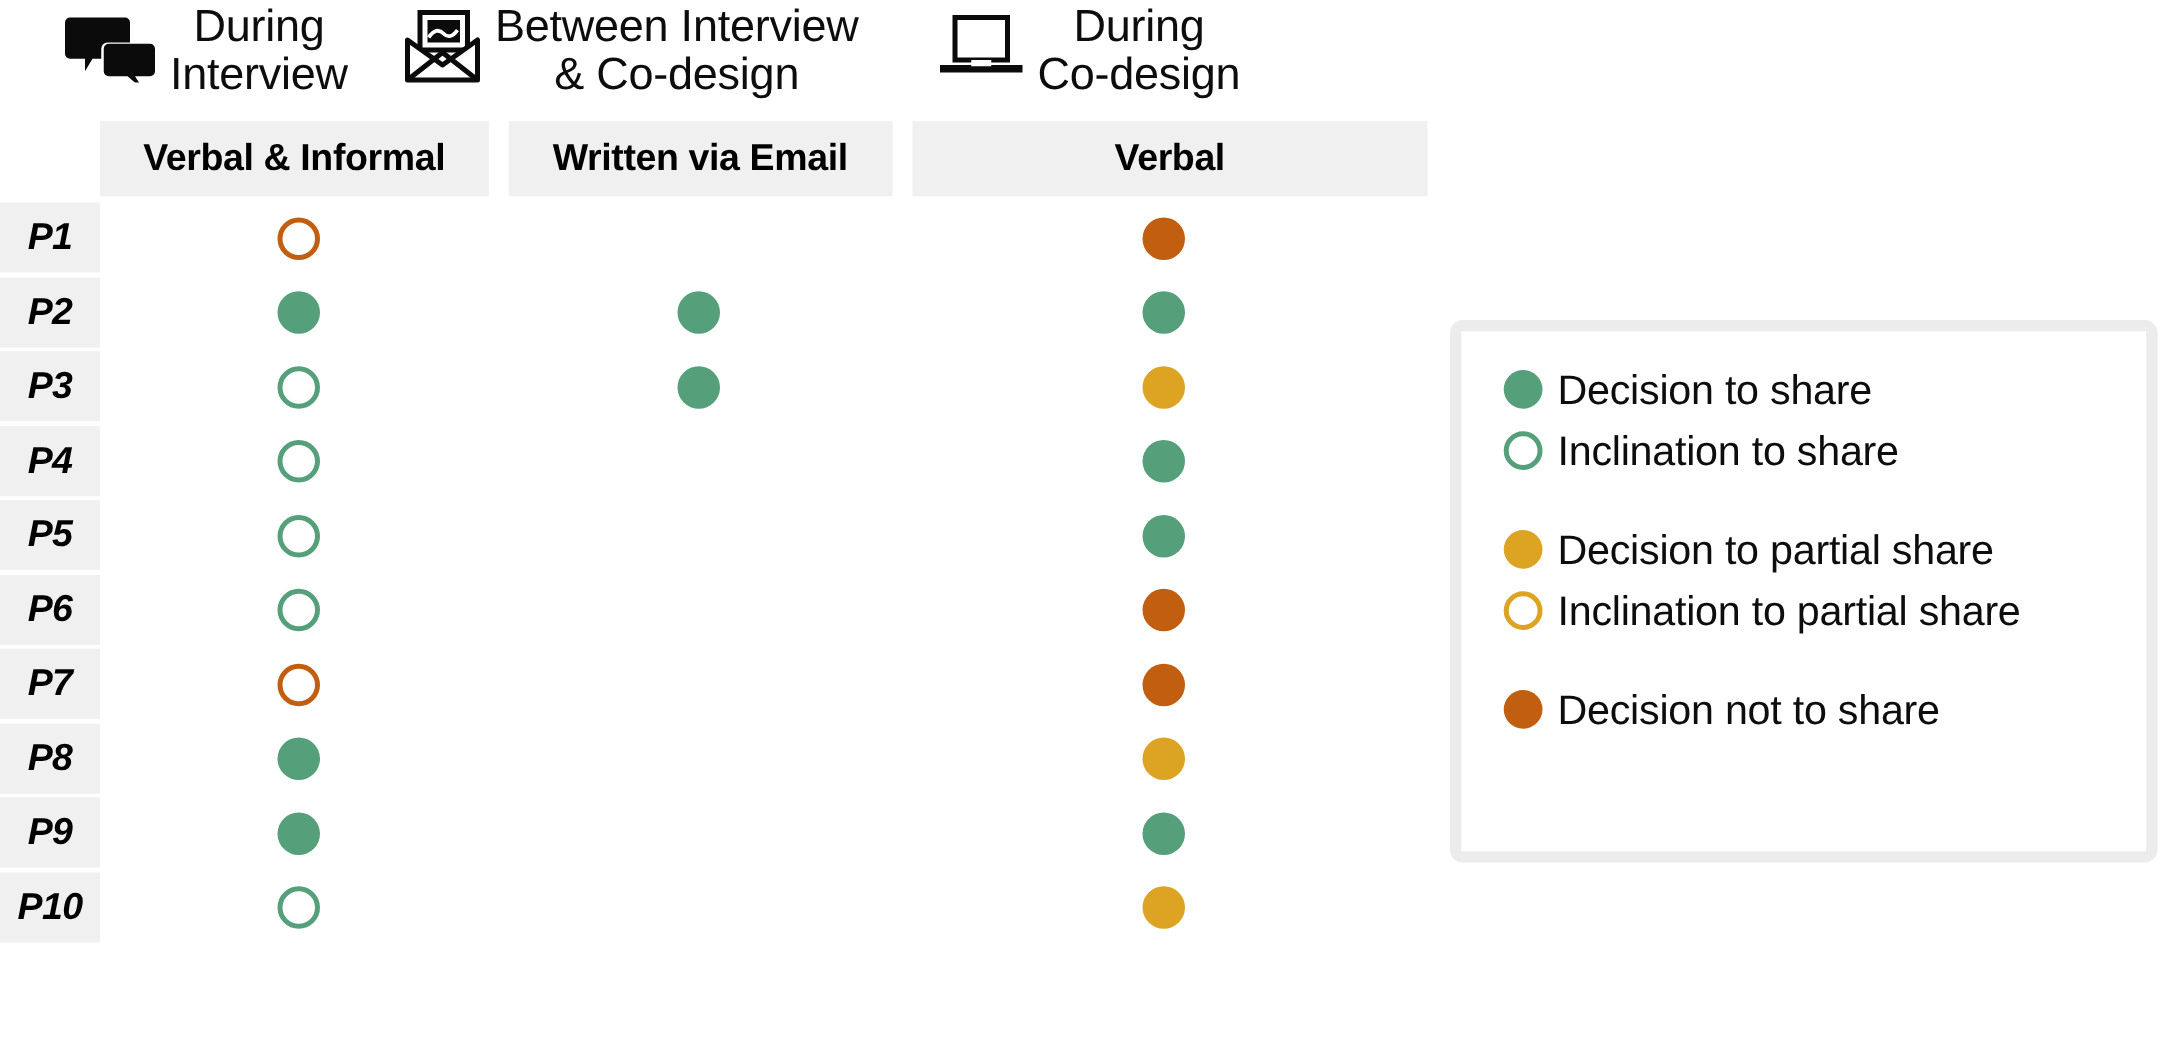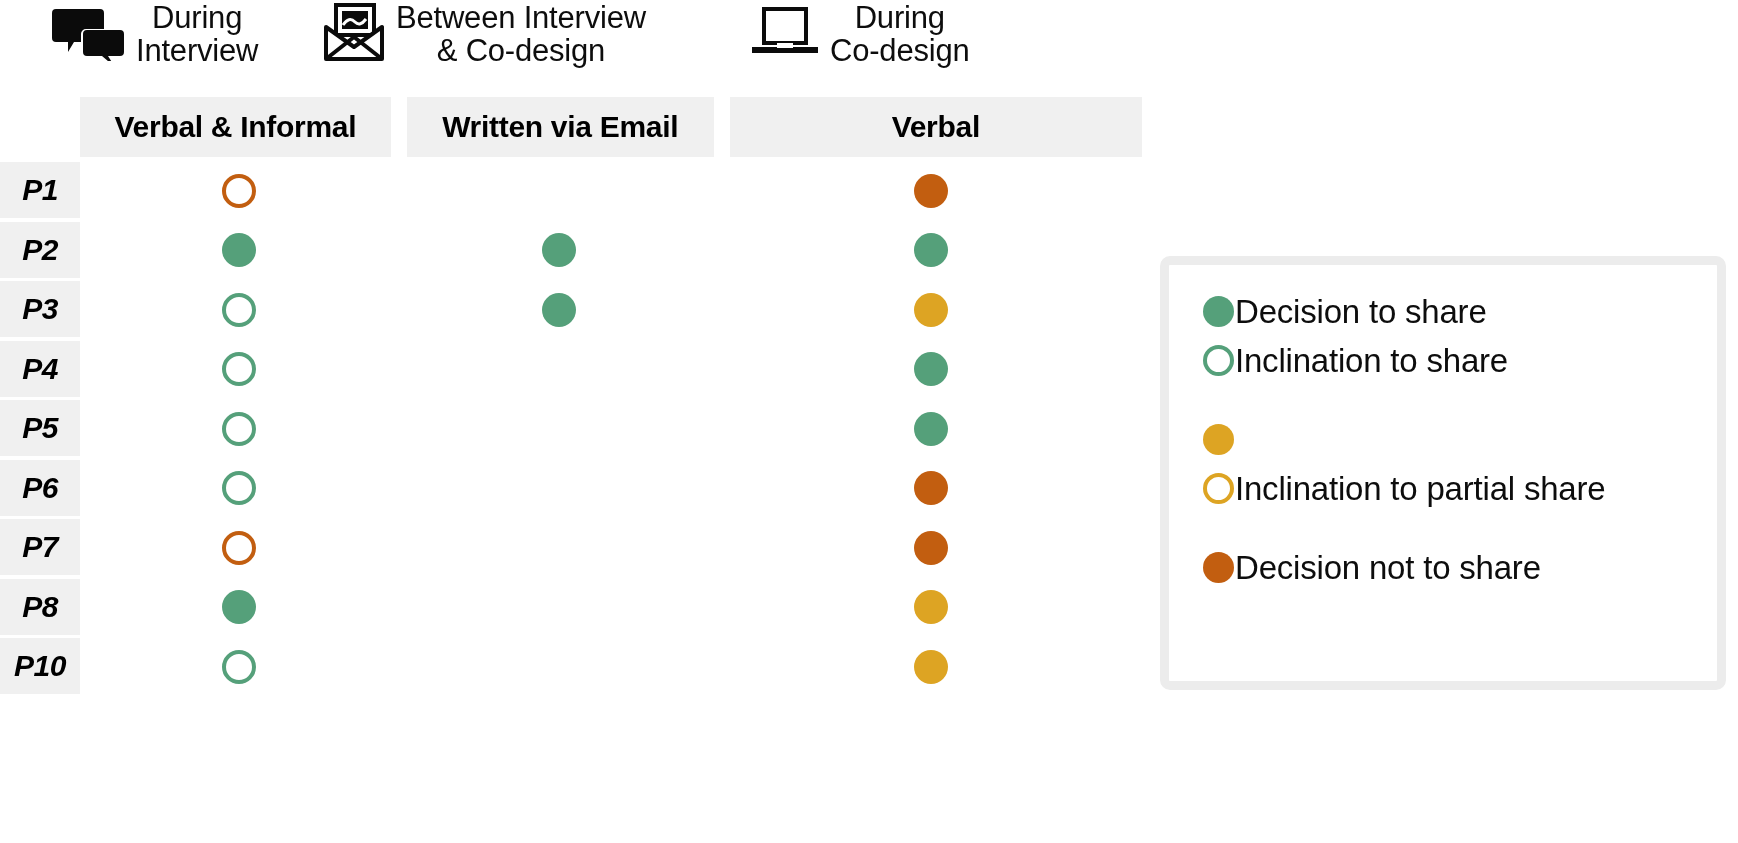--- a/index.html
+++ b/index.html
@@ -29,21 +29,21 @@
     position: absolute;
     display: flex;
     align-items: center;
     gap: 10px;
   }
   .phase-icon {
     flex: 0 0 auto;
     display: block;
   }
   .phase-label {
-    font-size: 31px;
+    font-size: 36px;
     line-height: 1.06;
     font-weight: 400;
     text-align: center;
     white-space: pre-line;
     color: #0d0d0d;
     letter-spacing: -0.2px;
   }
   #phase-interview  { left: 52px;  top: 2px; }
   #phase-between    { left: 322px; top: 2px; }
   #phase-codesign   { left: 750px; top: 2px; }
@@ -137,21 +137,21 @@
     background: #ffffff;
     border: 9px solid #ececec;
     border-radius: 10px;
     padding: 22px 0 0 34px;
   }
   .legend-group { margin-bottom: 30px; }
   .legend-group:last-child { margin-bottom: 0; }
   .legend-item {
     display: flex;
     align-items: center;
-    gap: 1px;
+    gap: 12px;
     height: 49px;
   }
   .legend-swatch {
     width: 31px;
     height: 31px;
     border-radius: 50%;
     box-sizing: border-box;
     flex: 0 0 auto;
   }
   .legend-text {
@@ -301,20 +301,32 @@
         <div class="marker m-green-fill" title="Decision to share"></div>
       </div>
       <div class="cell cell-1">
         <div class="marker empty" title="no data"></div>
       </div>
       <div class="cell cell-2">
         <div class="marker m-yellow-fill" title="Decision to partial share"></div>
       </div>
     </div>
     <div class="matrix-row">
+      <div class="row-label">P9</div>
+      <div class="cell cell-0">
+        <div class="marker m-green-fill" title="Decision to share"></div>
+      </div>
+      <div class="cell cell-1">
+        <div class="marker empty" title="no data"></div>
+      </div>
+      <div class="cell cell-2">
+        <div class="marker m-green-fill" title="Decision to share"></div>
+      </div>
+    </div>
+    <div class="matrix-row">
       <div class="row-label">P10</div>
       <div class="cell cell-0">
         <div class="marker m-green-open" title="Inclination to share"></div>
       </div>
       <div class="cell cell-1">
         <div class="marker empty" title="no data"></div>
       </div>
       <div class="cell cell-2">
         <div class="marker m-yellow-fill" title="Decision to partial share"></div>
       </div>
@@ -328,20 +340,21 @@
         <span class="legend-text">Decision to share</span>
       </div>
       <div class="legend-item">
         <span class="legend-swatch m-green-open"></span>
         <span class="legend-text">Inclination to share</span>
       </div>
     </div>
     <div class="legend-group">
       <div class="legend-item">
         <span class="legend-swatch m-yellow-fill"></span>
+        <span class="legend-text">Decision to partial share</span>
       </div>
       <div class="legend-item">
         <span class="legend-swatch m-yellow-open"></span>
         <span class="legend-text">Inclination to partial share</span>
       </div>
     </div>
     <div class="legend-group">
       <div class="legend-item">
         <span class="legend-swatch m-orange-fill"></span>
         <span class="legend-text">Decision not to share</span>

